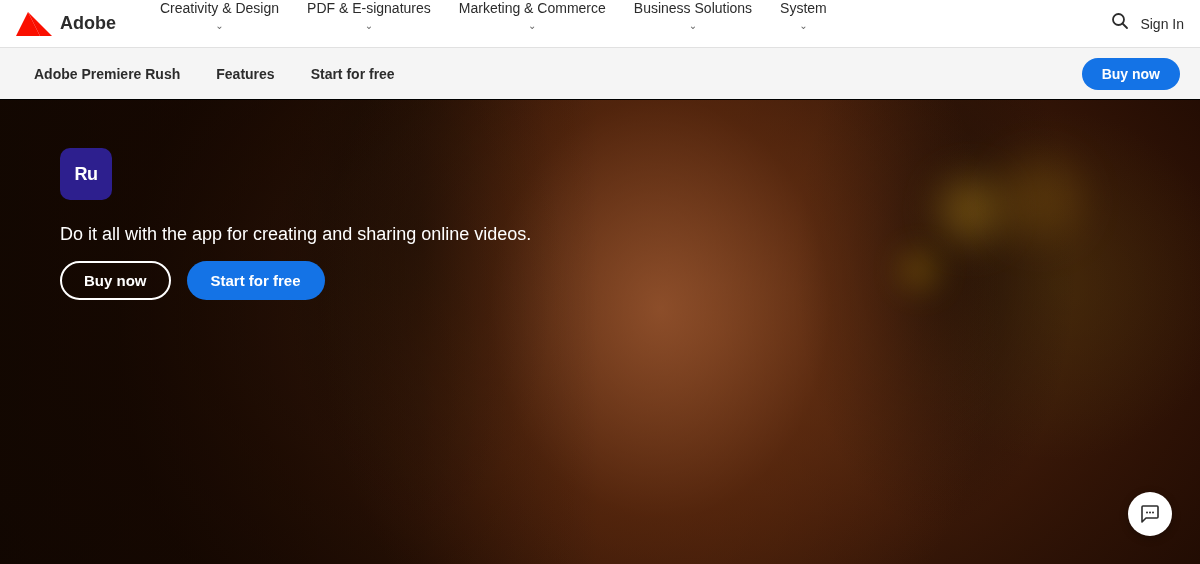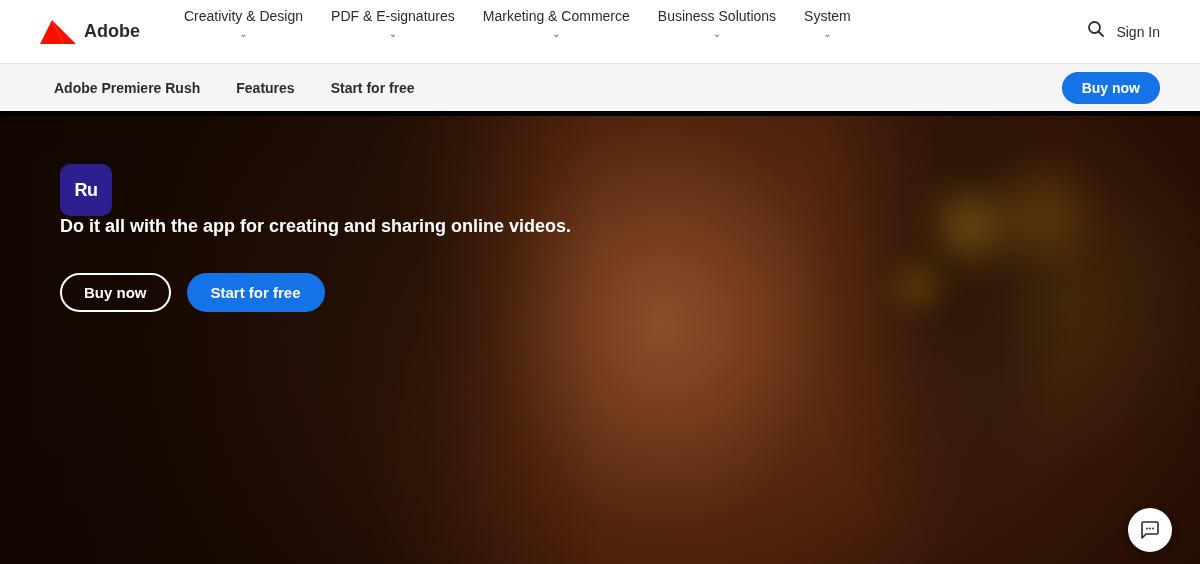--- a/index.html
+++ b/index.html
@@ -2,23 +2,23 @@
 <html><head>
   <meta charset="utf-8">
   <style>
     * { margin: 0; padding: 0; box-sizing: border-box; }
     body { font-family: 'Adobe Clean', Arial, sans-serif; width: 1200px; overflow-x: hidden; }
 
     
     .top-nav {
       display: flex;
       align-items: center;
-      height: 64px;
+      height: 48px;
       background: #fff;
-      padding: 0 40px;
+      padding: 0 16px;
       border-bottom: 1px solid #e1e1e1;
       position: relative;
       z-index: 10;
     }
     .logo-area {
       display: flex;
       align-items: center;
       margin-right: 32px;
       gap: 8px;
     }
@@ -74,23 +74,23 @@
       color: #2c2c2c;
       font-weight: 500;
     }
 
     
     .secondary-nav {
       display: flex;
       align-items: center;
       height: 52px;
       background: #f5f5f5;
-      padding: 0 40px;
+      padding: 0 20px;
       gap: 8px;
-      border-bottom: 5px solid #000000;
+      border-bottom: 1px solid #000000;
       position: relative;
       z-index: 9;
     }
     .sec-nav-item {
       font-size: 14px;
       color: #2c2c2c;
       padding: 0 14px;
       height: 52px;
       display: flex;
       align-items: center;
@@ -178,20 +178,21 @@
 
     
     .rush-icon {
       width: 52px;
       height: 52px;
       background: #2d1f8e;
       border-radius: 10px;
       display: flex;
       align-items: center;
       justify-content: center;
+      margin-bottom: 24px;
     }
     .rush-icon-text {
       color: #fff;
       font-size: 18px;
       font-weight: 700;
       letter-spacing: -0.5px;
     }
 
     .hero-headline {
       font-size: 52px;
@@ -199,22 +200,22 @@
       color: #fff;
       line-height: 1.1;
       margin-bottom: 16px;
       text-decoration: underline;
       text-underline-offset: 4px;
     }
 
     .hero-subtext {
       font-size: 18px;
       color: #fff;
-      margin-bottom: 36px;
-      font-weight: 700;
+      margin-bottom: 16px;
+      font-weight: 400;
     }
 
     .hero-cta-row {
       display: flex;
       align-items: center;
       gap: 16px;
     }
     .cta-buy {
       background: transparent;
       color: #fff;

